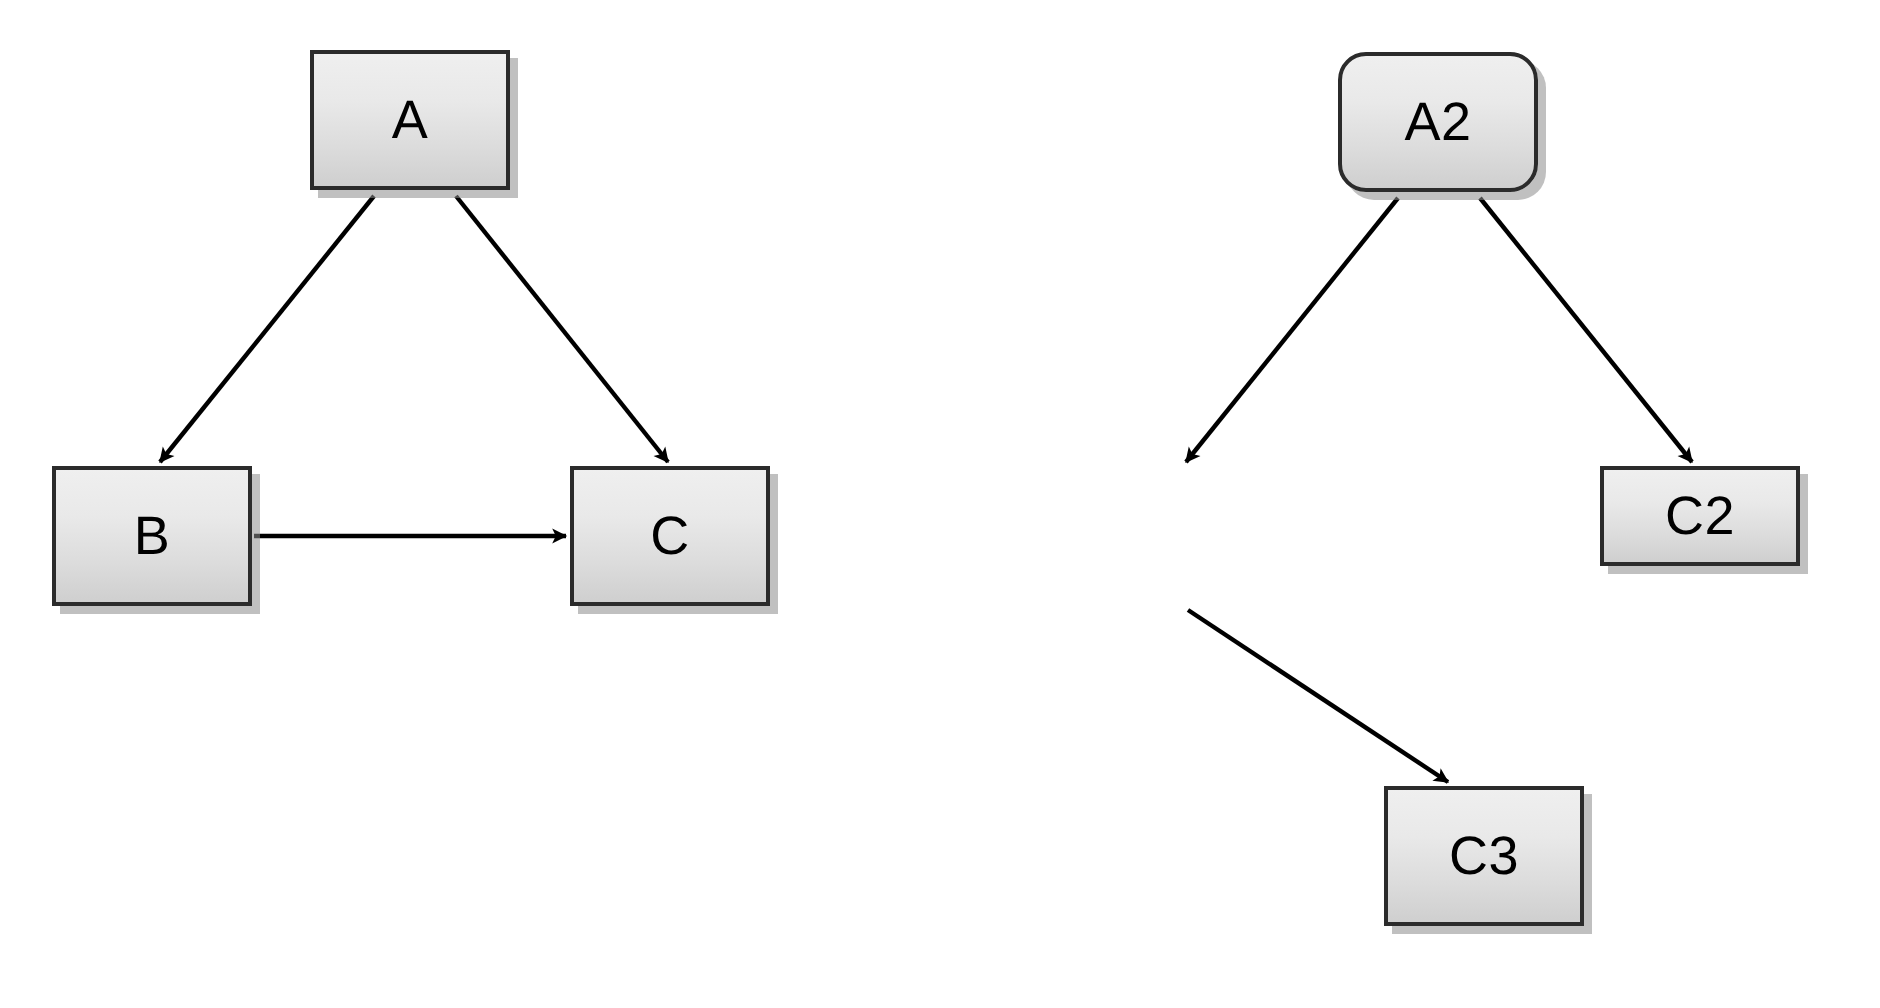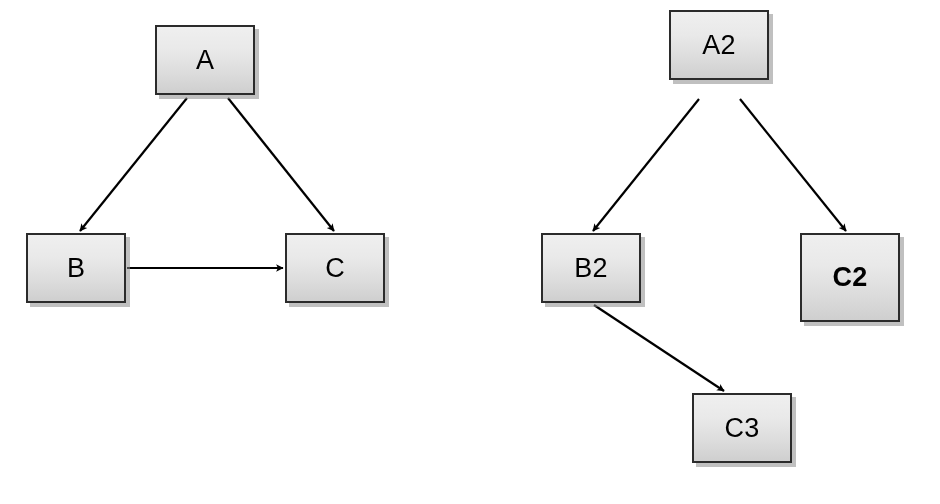--- a/index.html
+++ b/index.html
@@ -80,26 +80,23 @@
   <div class="node" id="node-a" style="left: 155px; top: 25px; width: 100px; height: 70px;">
     <span class="node-label">A</span>
   </div>
   <div class="node" id="node-b" style="left: 26px; top: 233px; width: 100px; height: 70px;">
     <span class="node-label">B</span>
   </div>
   <div class="node" id="node-c" style="left: 285px; top: 233px; width: 100px; height: 70px;">
     <span class="node-label">C</span>
   </div>
 
-  <div class="node" id="node-a2" style="left: 669px; top: 10px; width: 100px; height: 70px;">
+  <div class="node" id="node-a2" style="left: 669px; top: 26px; width: 100px; height: 70px; border-radius: 14px;">
     <span class="node-label">A2</span>
   </div>
-  <div class="node" id="node-b2" style="left: 541px; top: 233px; width: 100px; height: 70px;">
-    <span class="node-label">B2</span>
-  </div>
-  <div class="node" id="node-c2" style="left: 800px; top: 233px; width: 100px; height: 89px; font-weight: bold;">
+  <div class="node" id="node-c2" style="left: 800px; top: 233px; width: 100px; height: 50px;">
     <span class="node-label">C2</span>
   </div>
   <div class="node" id="node-c3" style="left: 692px; top: 393px; width: 100px; height: 70px;">
     <span class="node-label">C3</span>
   </div>
 
 </div>
 
 </body></html>

